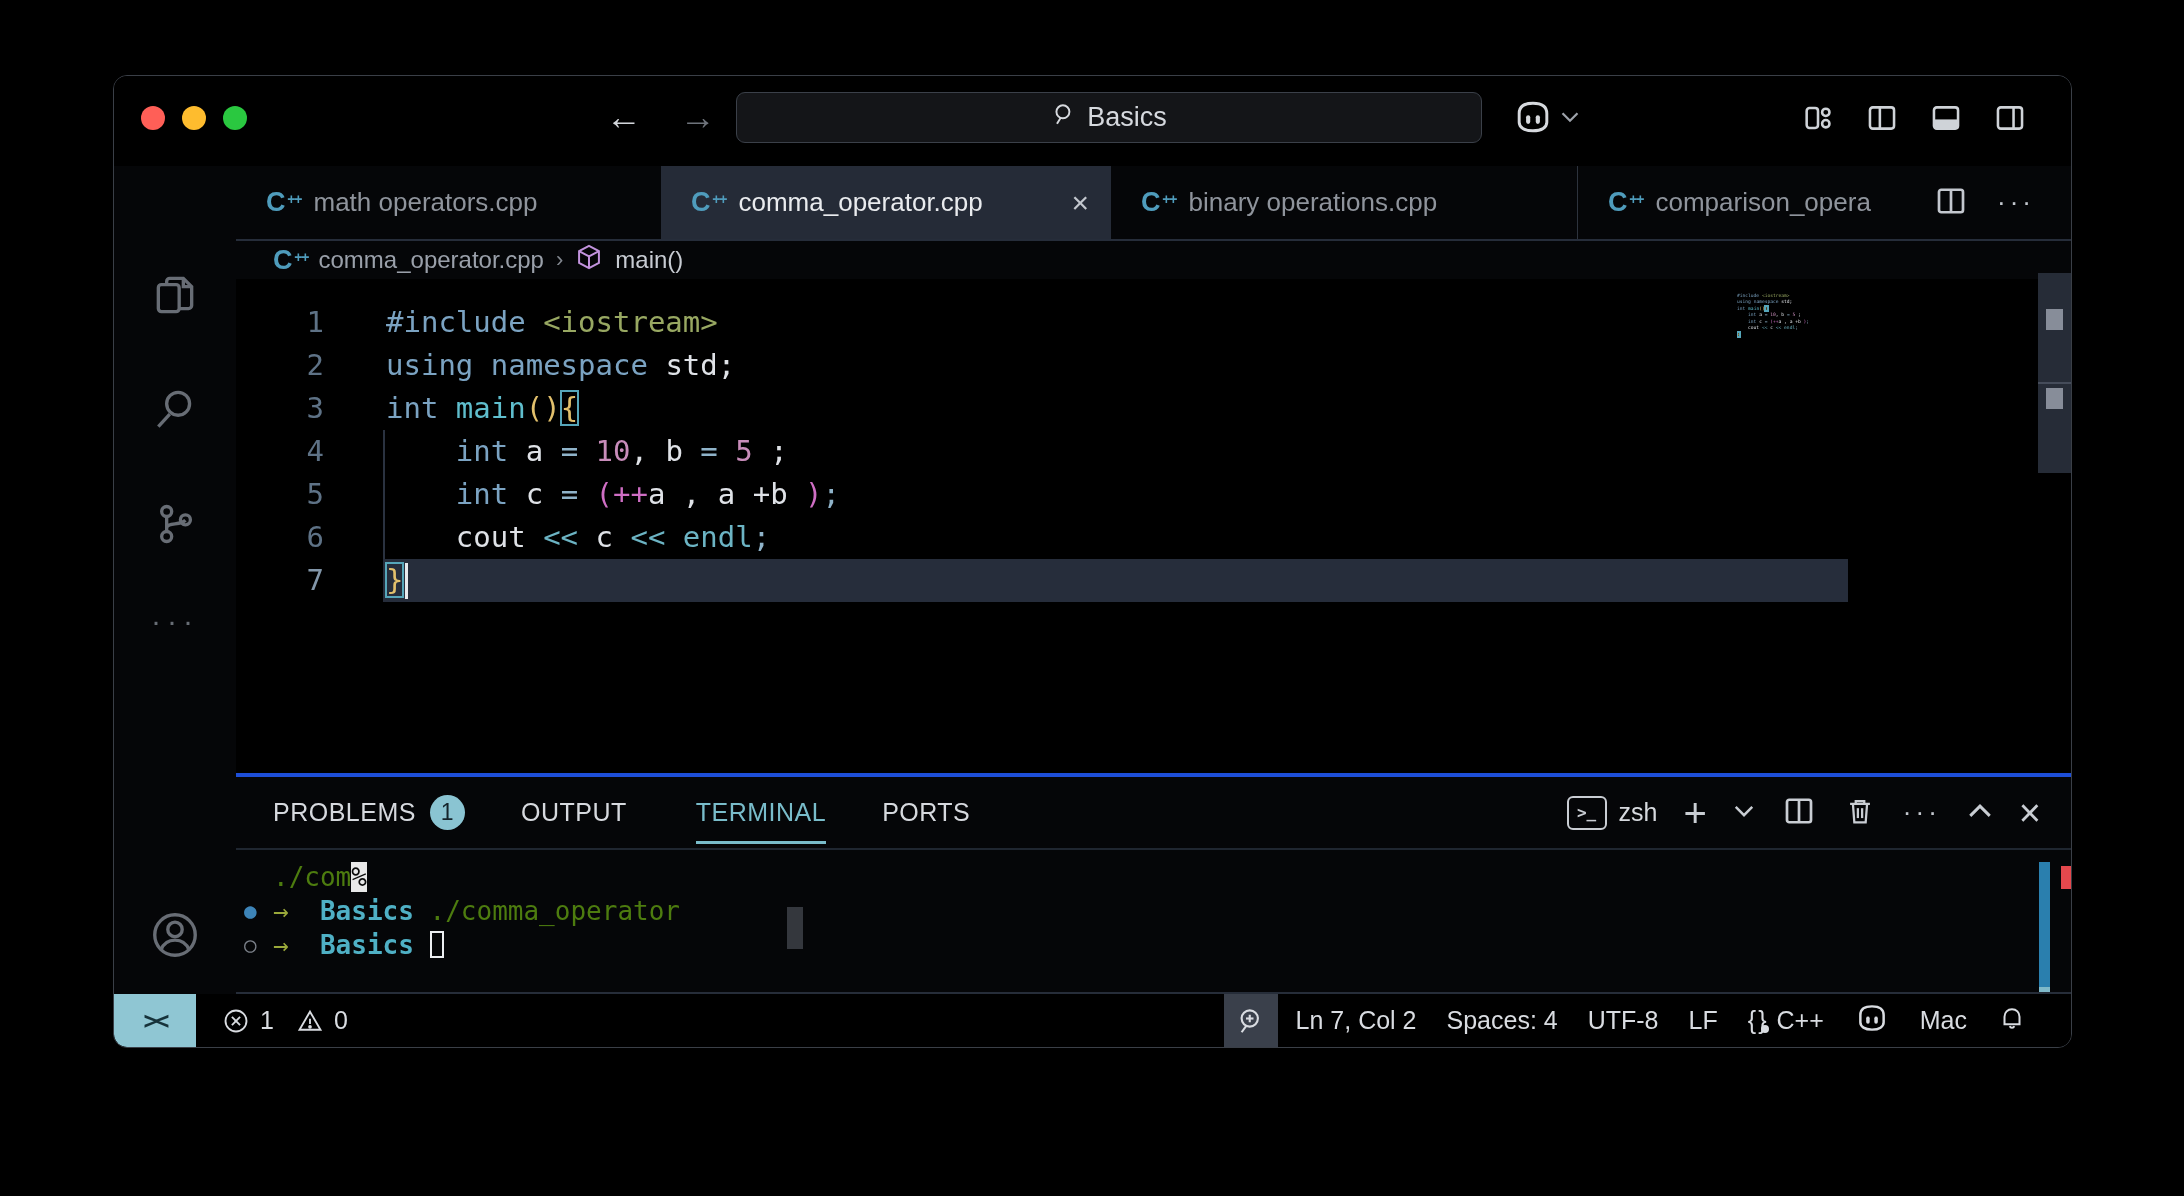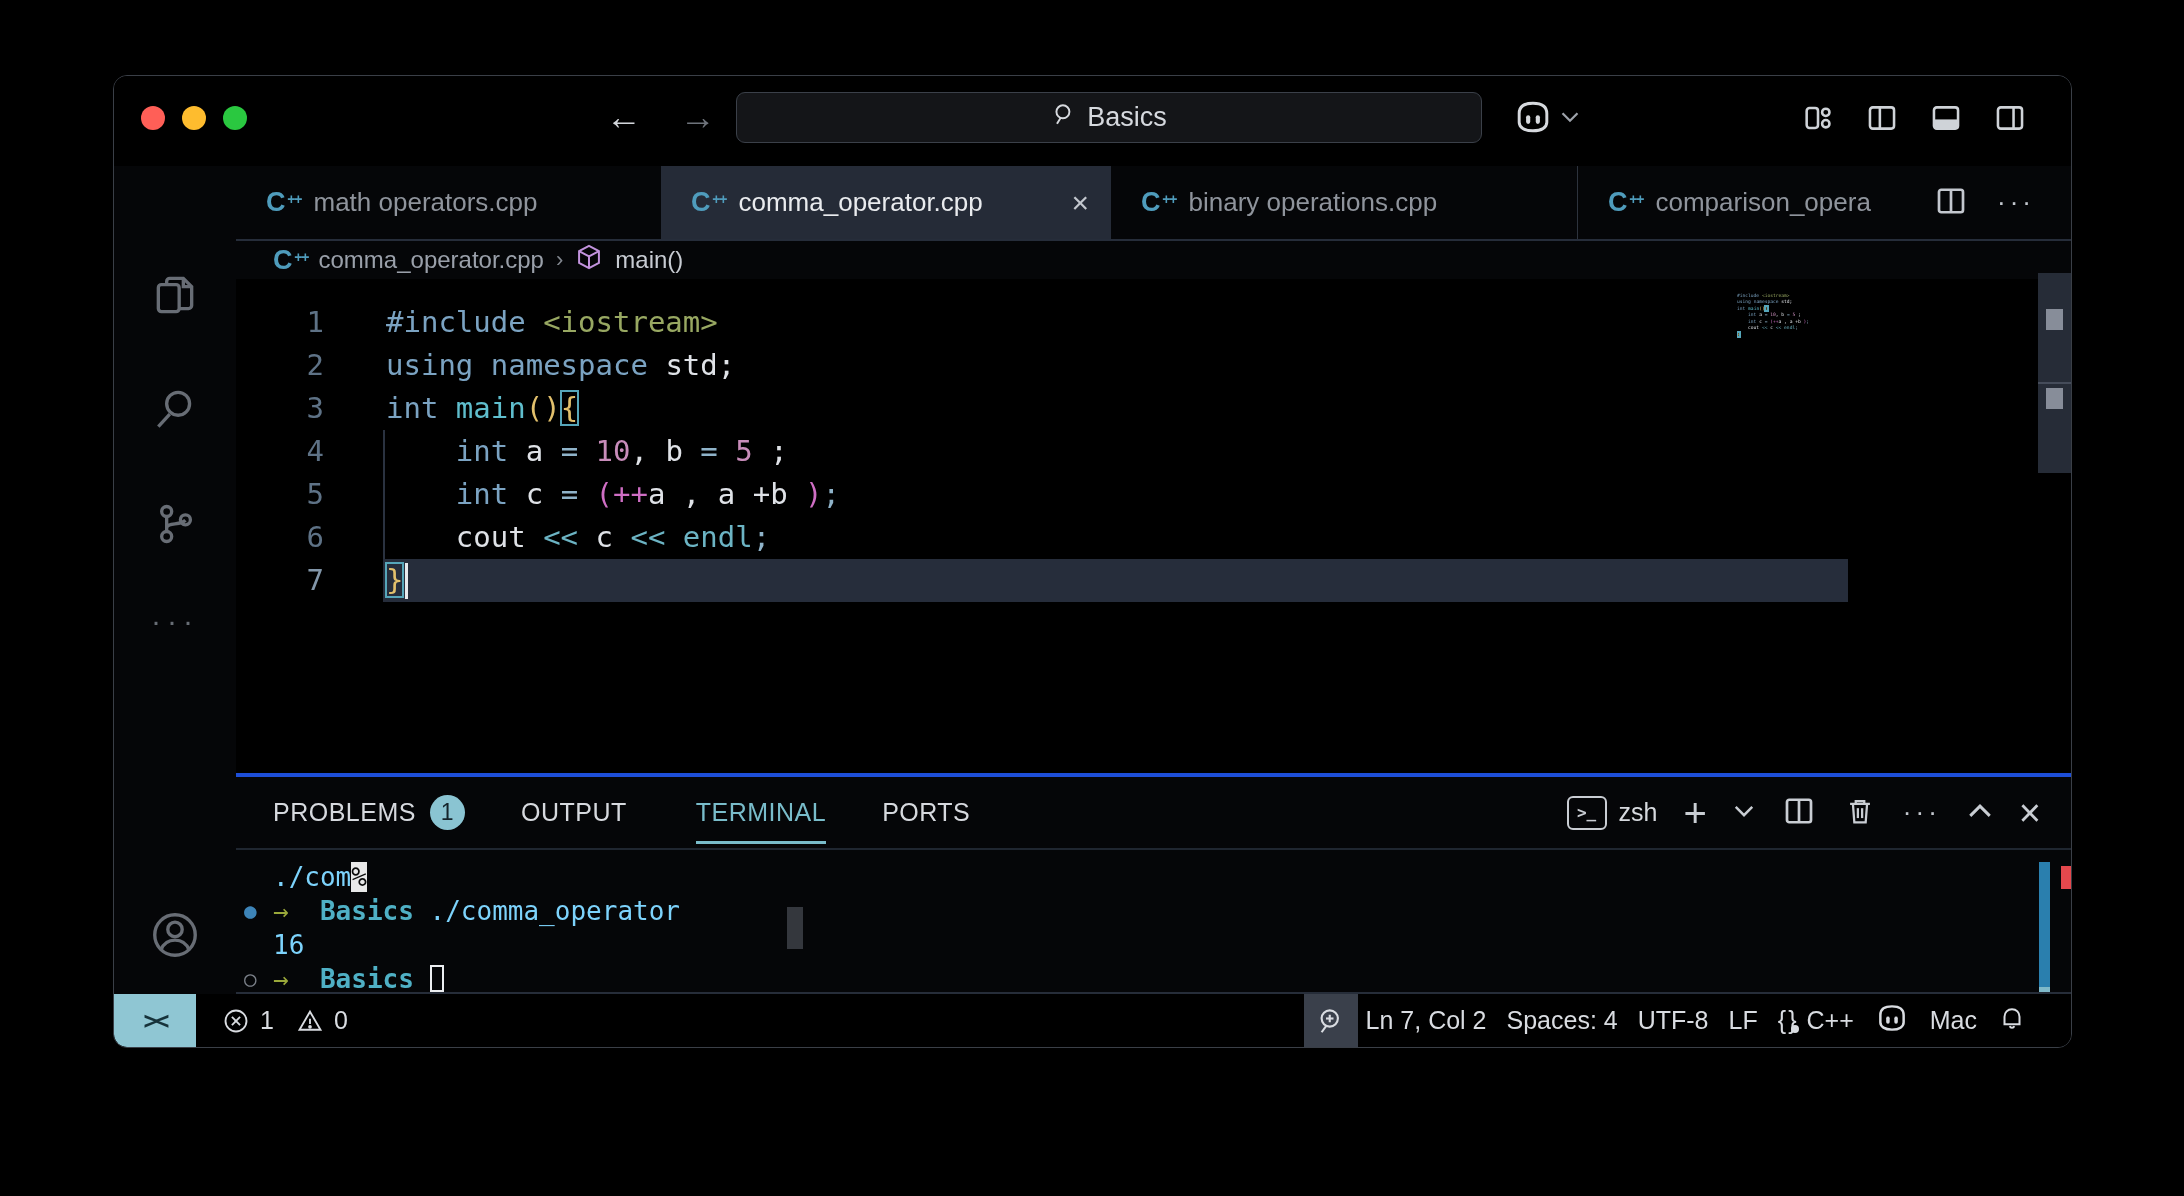--- a/index.html
+++ b/index.html
@@ -93,38 +93,38 @@
     font:bold 16px/30px "DejaVu Sans Mono", monospace; text-align:center; color:#c9cdd3; }
   .pa-plus { font-size:40px; font-weight:200; color:#c9cdd3; line-height:1; }
   .pa-x { font-size:38px; font-weight:200; color:#c9cdd3; line-height:1; }
 
   
   .term-content { position:absolute; left:0; top:83px; width:100%; }
   .term-line { position:relative; height:34px; padding-left:37px;
     font:26px/34px "DejaVu Sans Mono", monospace; color:#e3e5e9; white-space:pre; }
   .t-marker { position:absolute; left:8px; top:0; font-size:21px; }
   .t-marker.filled{ color:#3d84b8; } .t-marker.open{ color:#7b8089; }
-  .tk-t-txt{color:#7dd3fc} .tk-t-dir{color:#4fb0c5; font-weight:bold} .tk-t-arrow{color:#9aa83a}
+  .tk-t-txt{color:#4d7c0f} .tk-t-dir{color:#4fb0c5; font-weight:bold} .tk-t-arrow{color:#9aa83a}
   .tk-t-inv{background:#e8e8e8; color:#0a0a0a;}
   .hollow-cursor { display:inline-block; width:14px; height:27px; border:2.5px solid #eceef1;
     vertical-align:-4px; }
   .term-ghost { position:absolute; left:551px; top:130px; width:16px; height:42px; background:#34373d; }
   .term-bar-blue { position:absolute; left:1803px; top:85px; width:11px; height:125px; background:#2a7fae; }
   .term-bar-teal { position:absolute; left:1803px; top:210px; width:11px; height:13px; background:#7fb9c9; }
   .term-mark-red { position:absolute; left:1825px; top:89px; width:10px; height:23px; background:#e5484d; }
 
   
   .statusbar { position:absolute; left:0; bottom:0; width:100%; height:53px; background:#000;
     display:flex; align-items:center; color:#d9dce1; font-size:25px; }
   .statusbar::before { content:""; position:absolute; left:122px; right:0; top:-2px; height:2px; background:#262d39; }
   .remote { width:82px; height:53px; background:#8fc6d3; color:#16323a; border-radius:0 0 0 13px;
     display:flex; align-items:center; justify-content:center;
     font:bold 24px "DejaVu Sans Mono", monospace; letter-spacing:-3px; }
   .sb-left { display:flex; align-items:center; gap:10px; margin-left:26px; }
-  .sb-right { margin-left:auto; display:flex; align-items:center; gap:20px; padding-right:44px; }
+  .sb-right { margin-left:auto; display:flex; align-items:center; gap:30px; padding-right:44px; }
   .zoombox { width:54px; height:53px; background:#3a404b; display:flex; align-items:center; justify-content:center; margin-right:-12px; }
   .lang-item { display:flex; align-items:center; gap:10px; }
   .braces { position:relative; font-size:25px; }
   .braces i { position:absolute; right:-2px; bottom:2px; width:8px; height:8px; border-radius:50%; background:#d9dce1; }
   svg.sbicon { display:block; }
 </style>
 </head>
 <body>
 
 <div class="window">
@@ -336,21 +336,20 @@
               <polyline points="2,8 8,2 14,8"></polyline>
             </svg>
           </span>
           <span class="pa-x">×</span>
         </span>
       </div>
 
       <div class="term-content" id="terminal">
           <div class="term-line"><span class="tk-t-txt">./com</span><span class="tk-t-inv">%</span></div>
           <div class="term-line"><span class="t-marker filled">●</span><span class="tk-t-arrow">→</span><span class="tk-t-txt">  </span><span class="tk-t-dir">Basics</span><span class="tk-t-txt"> ./comma_operator</span></div>
-          <div class="term-line"><span class="tk-t-txt">16</span></div>
           <div class="term-line"><span class="t-marker open">○</span><span class="tk-t-arrow">→</span><span class="tk-t-txt">  </span><span class="tk-t-dir">Basics</span><span class="tk-t-txt"> </span><span class="hollow-cursor"></span></div>
         </div>
       <div class="term-ghost"></div>
       <div class="term-bar-blue"></div>
       <div class="term-bar-teal"></div>
       <div class="term-mark-red"></div>
     </div>
   </div>
 
   <div class="statusbar">

